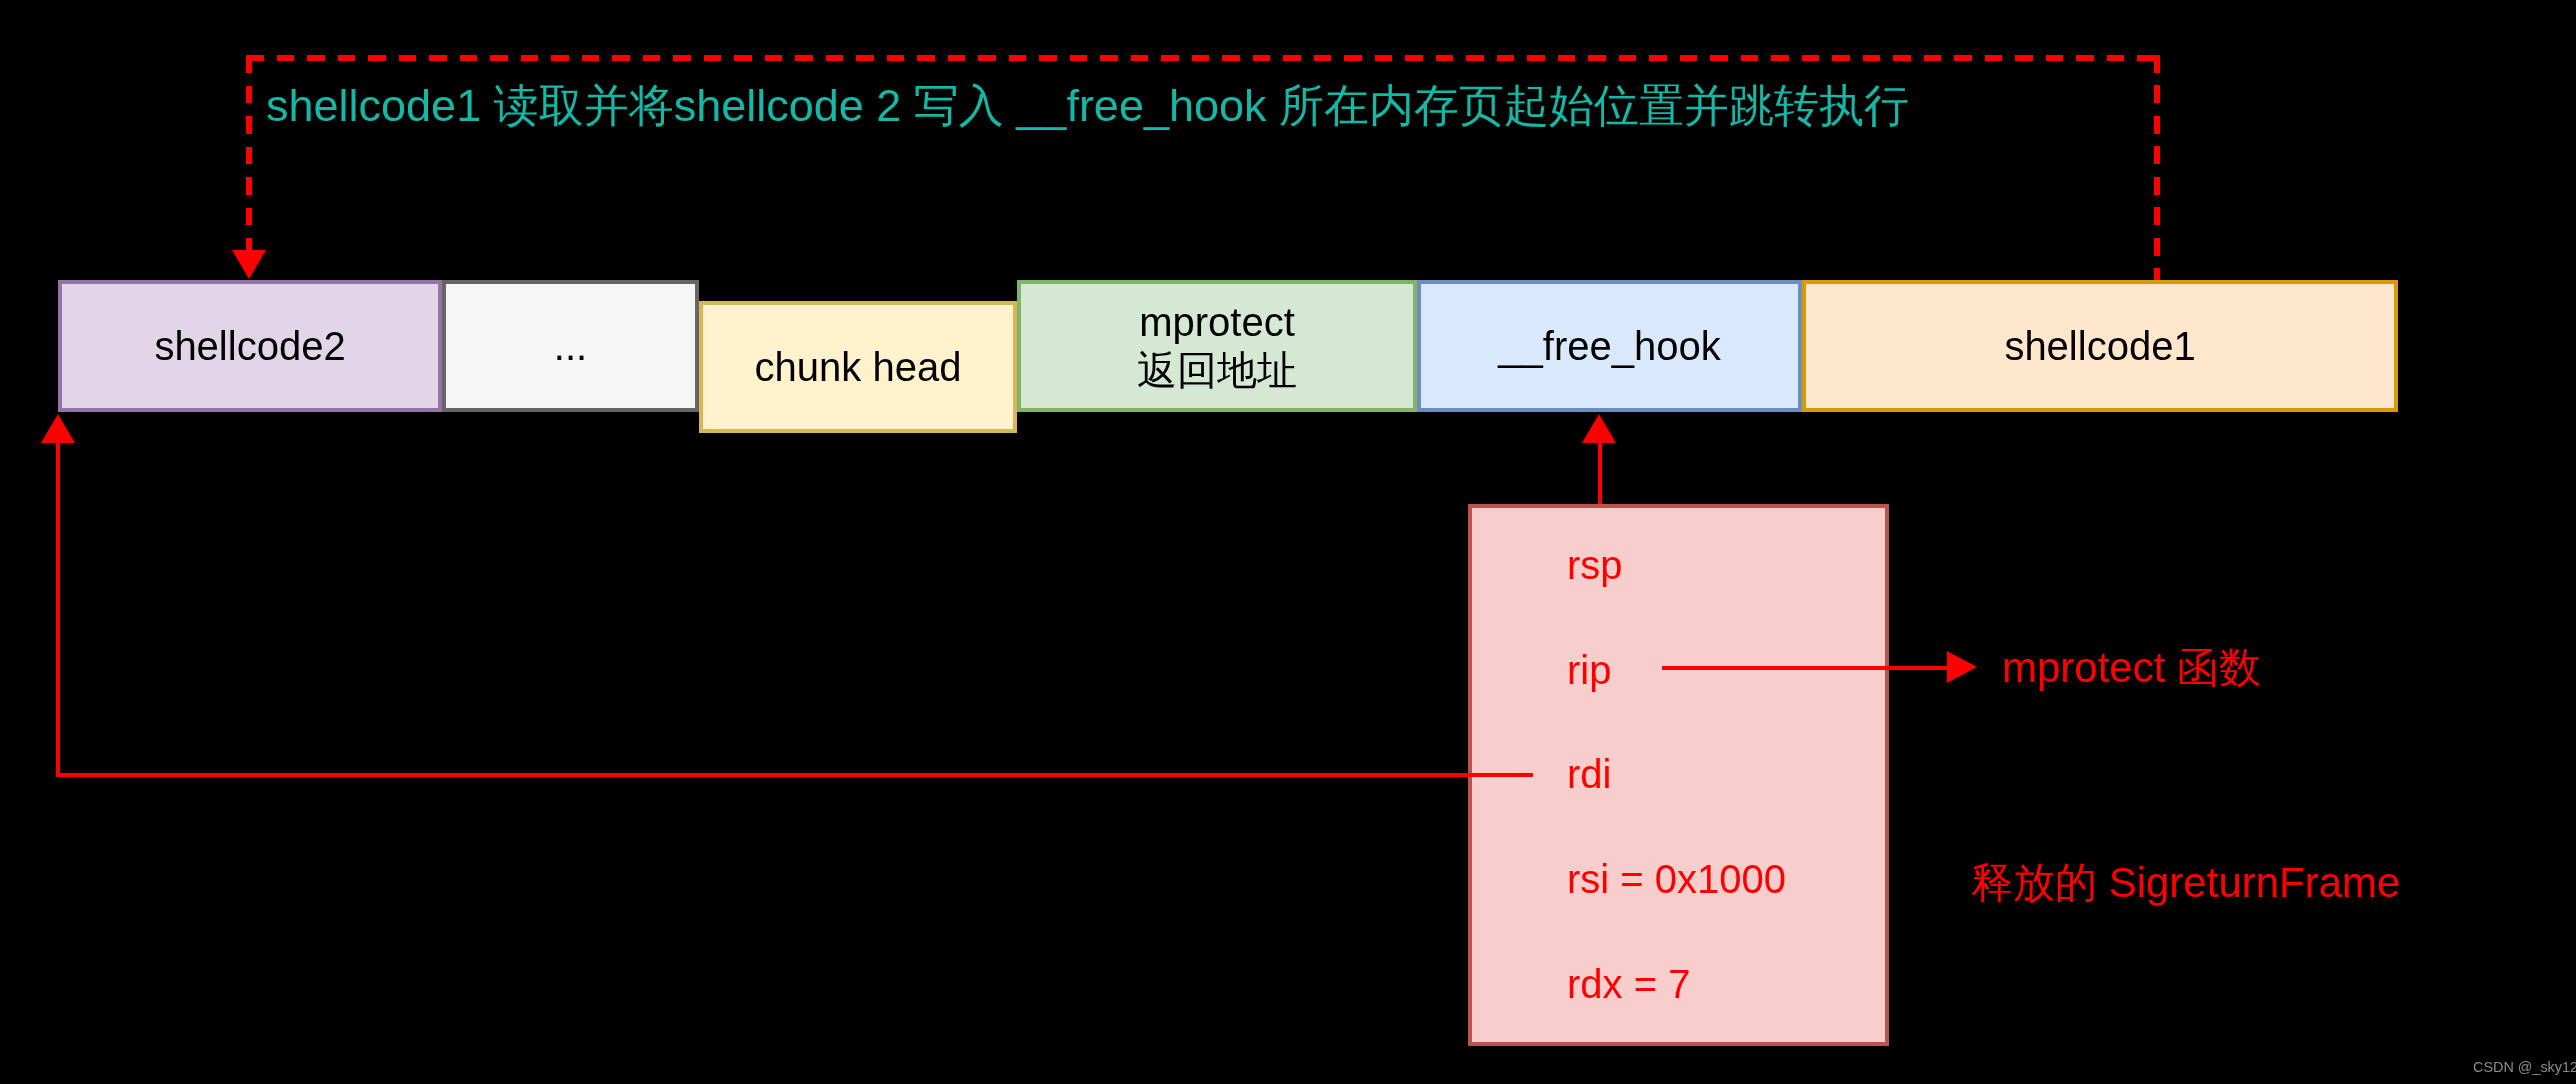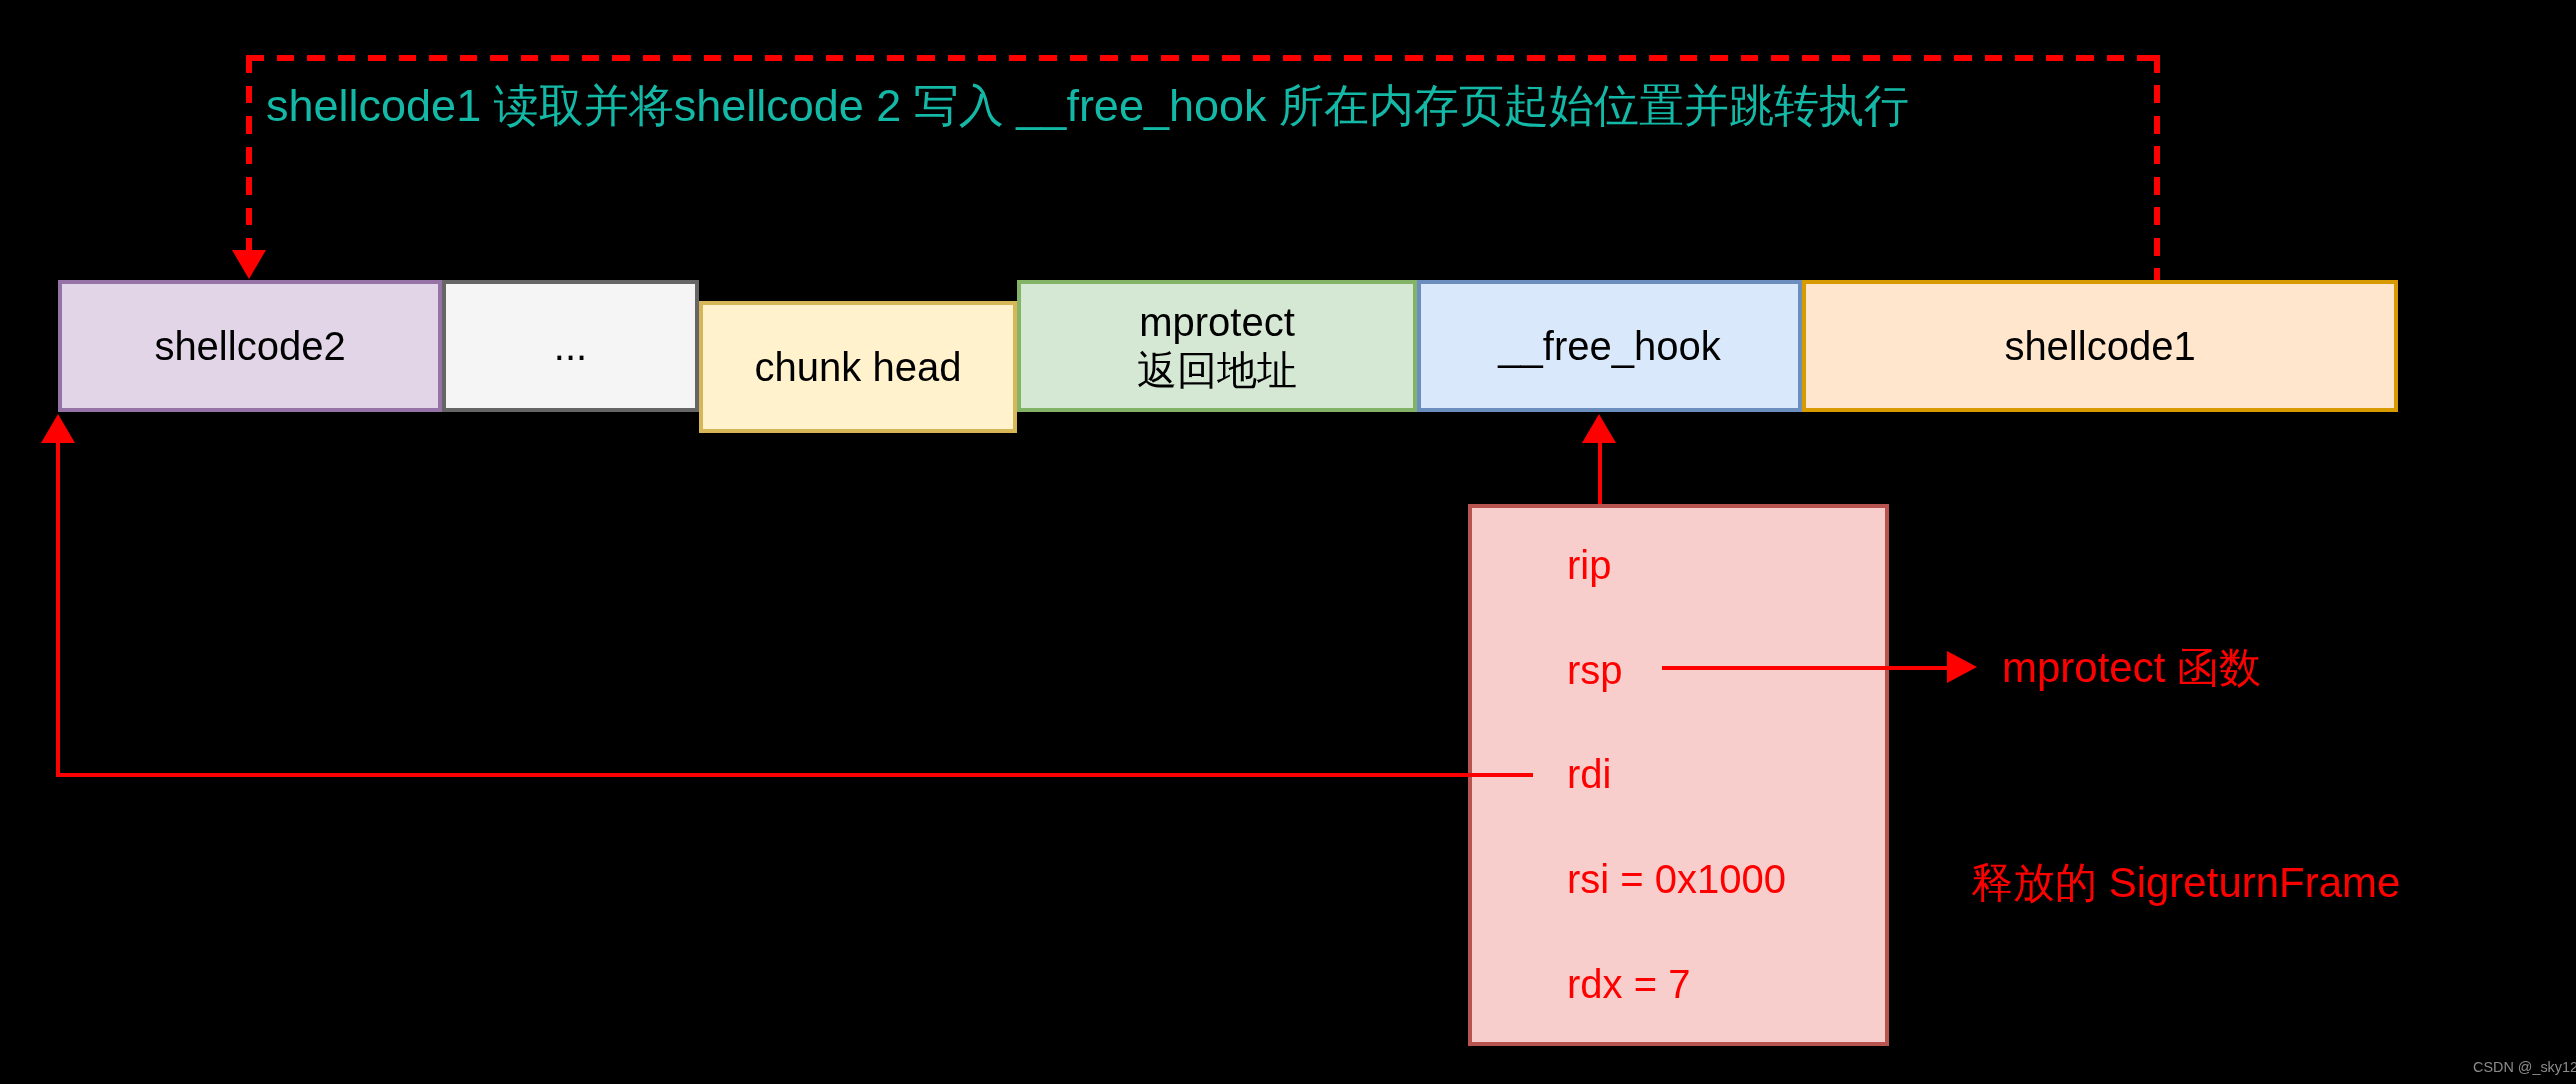--- a/index.html
+++ b/index.html
@@ -105,22 +105,22 @@
     </div>
     <div class="segment seg-3" style="background: rgb(218, 232, 252); border-color: rgb(108, 142, 191);">
       <span>__free_hook</span>
     </div>
     <div class="segment seg-5" style="background: rgb(255, 230, 204); border-color: rgb(215, 155, 0);">
       <span>shellcode1</span>
     </div>
   </div>
 
   <div class="frame-box" style="background: rgb(248, 206, 204); border-color: rgb(184, 84, 80);">
+    <div class="frame-row">rsp</div>
     <div class="frame-row">rip</div>
-    <div class="frame-row">rsp</div>
     <div class="frame-row">rdi</div>
     <div class="frame-row">rsi = 0x1000</div>
     <div class="frame-row">rdx = 7</div>
   </div>
 
   <div class="arrow-up" style="left:41px;top:414px;"></div>
   <div class="rline-v" style="left:56px;top:441px;height:334px;"></div>
   <div class="rline-h" style="left:56px;top:773px;width:1477px;"></div>
 
   <div class="arrow-up" style="left:1582px;top:414px;"></div>

